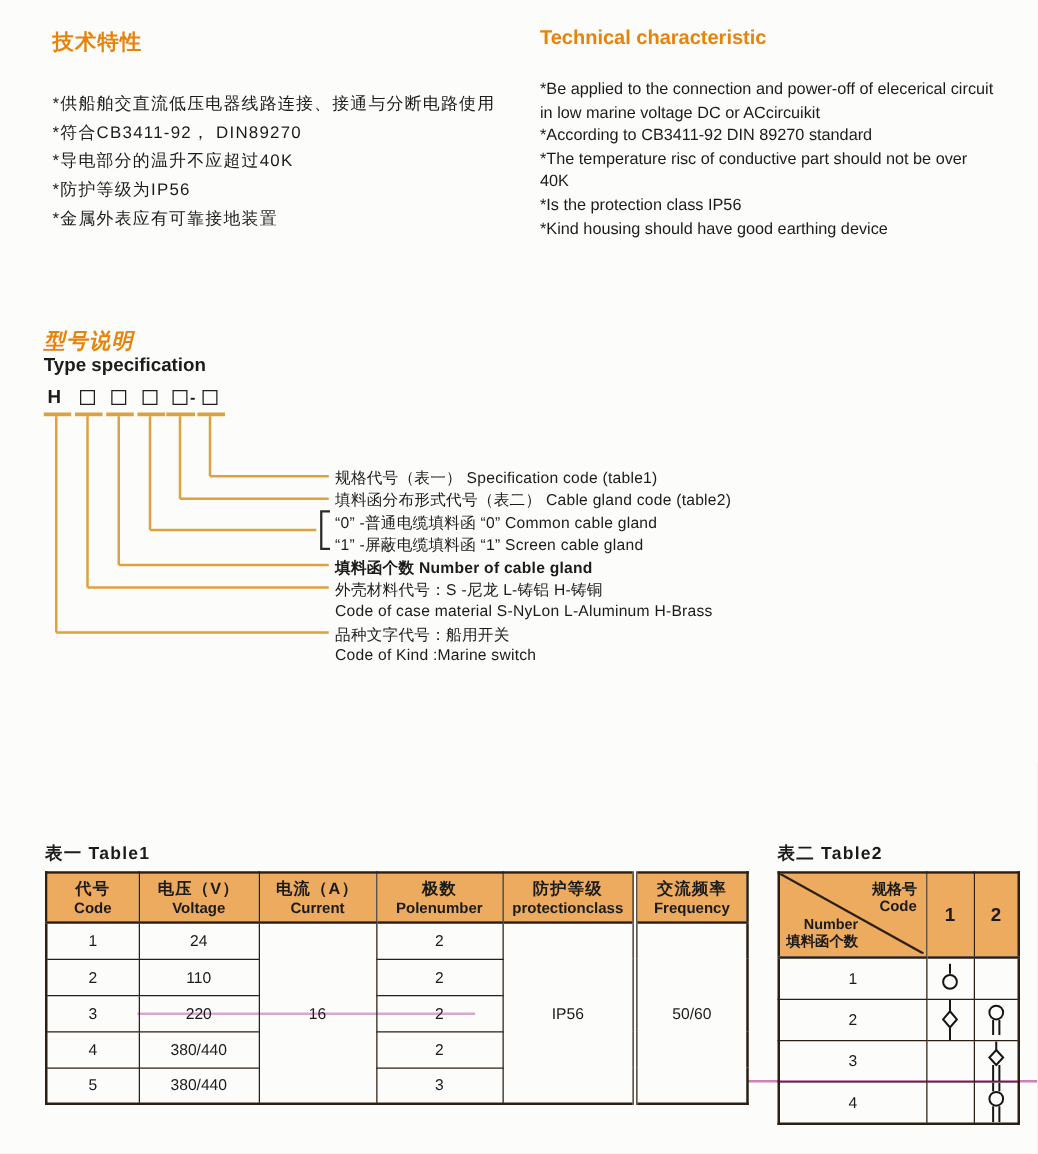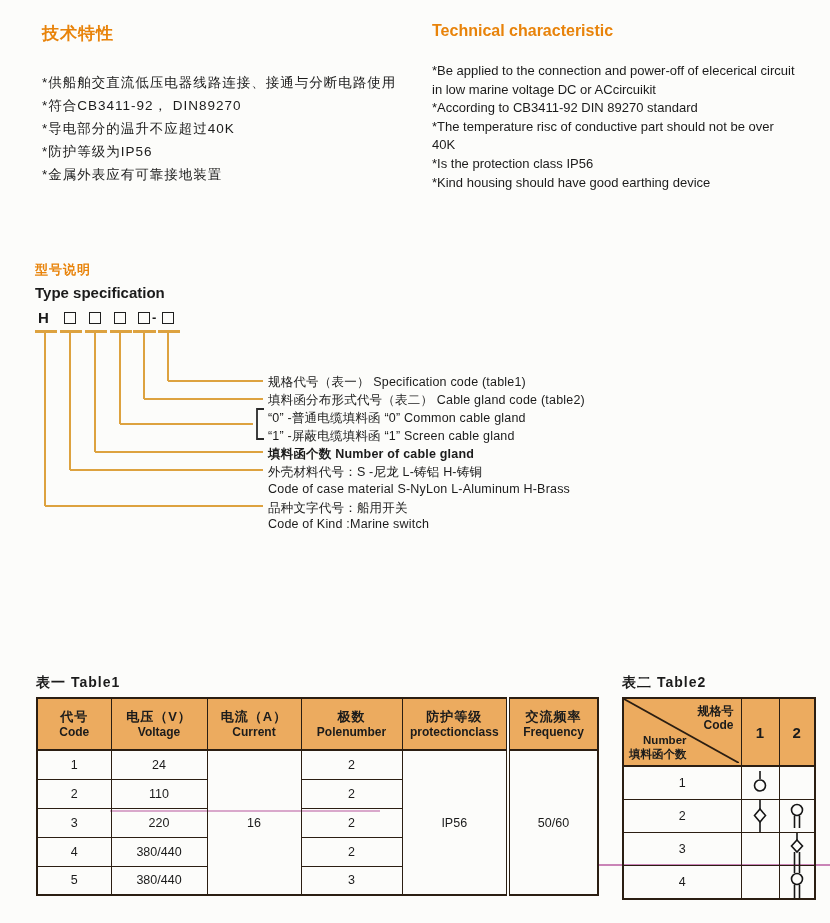--- a/index.html
+++ b/index.html
@@ -108,21 +108,21 @@
       <div class="en-line">*Be applied to the connection and power-off of elecerical circuit</div>
       <div class="en-line">in low marine voltage DC or ACcircuikit</div>
       <div class="en-line">*According to CB3411-92  DIN 89270 standard</div>
       <div class="en-line">*The temperature risc of conductive part should not be over</div>
       <div class="en-line">40K</div>
       <div class="en-line">*Is the protection class IP56</div>
       <div class="en-line">*Kind housing should have good earthing device</div>
     </div>
   </div>
 
-  <div class="abs z h-orange" style="left:35px;top:261px;font-size:13px;">型号说明</div>
+  <div class="abs z h-orange" style="left:35px;top:261px;font-size:17px;font-style:italic;">型号说明</div>
   <div class="abs z code-h" style="left:35px;top:284px;">Type specification</div>
 
   <div class="abs z" style="left:38px;top:309px;width:200px;height:18px;">
     <span class="abs code-h" style="left:0;top:0;">H</span>
     <span class="abs code-box" style="left:26px;top:3px;"></span>
     <span class="abs code-box" style="left:51px;top:3px;"></span>
     <span class="abs code-box" style="left:76px;top:3px;"></span>
     <span class="abs code-box" style="left:100px;top:3px;"></span>
     <span class="abs code-hyphen" style="left:114px;top:1px;">-</span>
     <span class="abs code-box" style="left:124px;top:3px;"></span>
@@ -142,21 +142,21 @@
   <table class="abs z dtable" style="left:36px;top:697px;width:561px;">
     <colgroup>
       <col style="width:74px;">
         <col style="width:96px;">
         <col style="width:94px;">
       <col style="width:101px;">
         <col style="width:106px;">
         <col style="width:90px;">
     </colgroup>
     <thead>
-      <tr style="height:52px;">
+      <tr style="height:40px;">
         <th>
             <span class="th-cn">代号</span>
             <span class="th-en">Code</span>
           </th>
         <th>
             <span class="th-cn">电压（V）</span>
             <span class="th-en">Voltage</span>
           </th>
         <th>
             <span class="th-cn">电流（A）</span>

